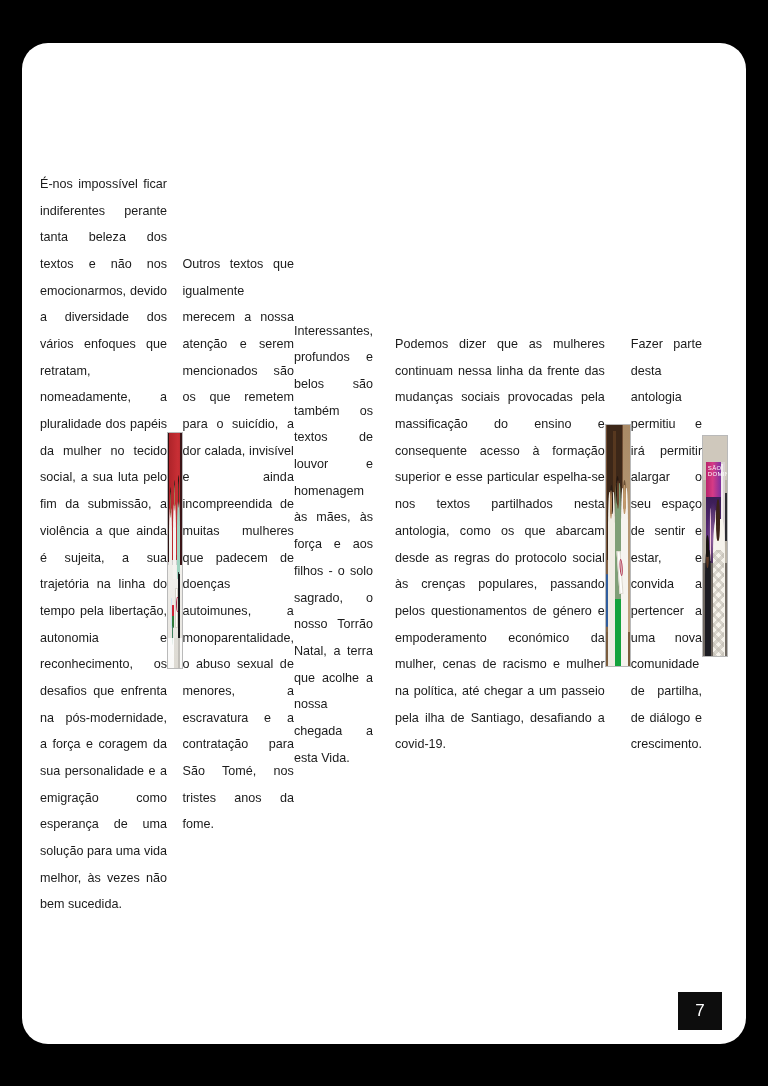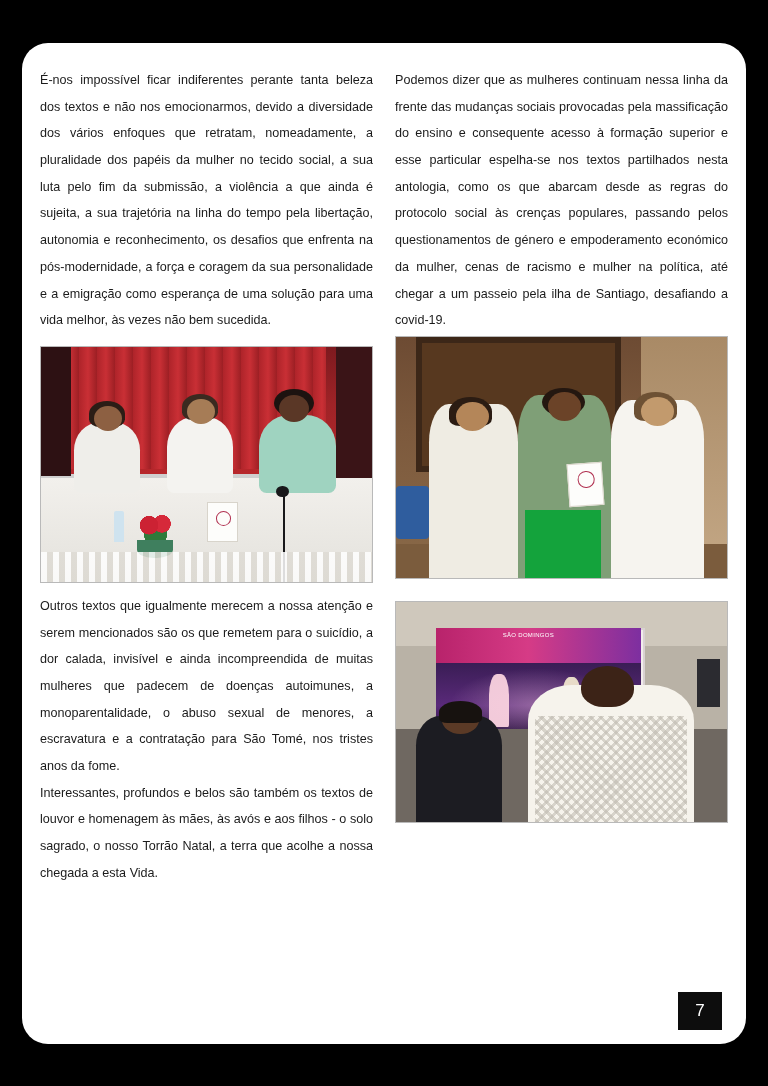--- a/index.html
+++ b/index.html
@@ -33,21 +33,21 @@
     width: 688px;
     height: 955px;
     display: flex;
     flex-direction: row;
     gap: 22px;
   }
 
   .column {
     width: 333px;
     display: flex;
-    flex-direction: column;
+    flex-direction: row;
     align-items: center;
   }
 
   p.body-text {
     margin: 0 0 0 0;
     font-size: 12.6px;
     line-height: 2.12;
     color: #1b1b1b;
     text-align: justify;
     text-justify: inter-word;
@@ -297,21 +297,21 @@
         <div class="ph1-vase"></div>
         <div class="ph1-book"></div>
         <div class="ph1-mic-head"></div>
         <div class="ph1-mic"></div>
         <div class="ph1-lace"></div>
       </div>
 
       <div class="spacer-s"></div>
 
       <p class="body-text">Outros textos que igualmente merecem a nossa atenção e serem mencionados são os que remetem para o suicídio, a dor calada, invisível e ainda incompreendida de muitas mulheres que padecem de doenças autoimunes, a monoparentalidade, o abuso sexual de menores, a escravatura e a contratação para São Tomé, nos tristes anos da fome.</p>
-      <p class="body-text">Interessantes, profundos e belos são também os textos de louvor e homenagem às mães, às avós e aos filhos - o solo sagrado, o nosso Torrão Natal, a terra que acolhe a nossa chegada a esta Vida.</p>
+      <p class="body-text">Interessantes, profundos e belos são também os textos de louvor e homenagem às mães, às força e aos filhos - o solo sagrado, o nosso Torrão Natal, a terra que acolhe a nossa chegada a esta Vida.</p>
     </div>
 
     <div class="column">
 
       <p class="body-text">Podemos dizer que as mulheres continuam nessa linha da frente das mudanças sociais provocadas pela massificação do ensino e consequente acesso à formação superior e esse particular espelha-se nos textos partilhados nesta antologia, como os que abarcam desde as regras do protocolo social às crenças populares, passando pelos questionamentos de género e empoderamento económico da mulher, cenas de racismo e mulher na política, até chegar a um passeio pela ilha de Santiago, desafiando a covid-19.</p>
 
       <div class="photo photo2">
         <div class="ph2-bg"></div>
         <div class="ph2-doorframe"></div>
         <div class="ph2-wallr"></div>
@@ -325,20 +325,21 @@
         <div class="ph2-h ph2-h1"></div>
         <div class="ph2-h ph2-hr2"></div>
         <div class="ph2-h ph2-h2"></div>
         <div class="ph2-h ph2-hr3"></div>
         <div class="ph2-h ph2-h3"></div>
         <div class="ph2-book"></div>
       </div>
 
       <div class="spacer-s"></div>
 
+      <p class="body-text">Fazer parte desta antologia permitiu e irá permitir alargar o seu espaço de sentir e estar, e convida a pertencer a uma nova comunidade de partilha, de diálogo e crescimento.</p>
 
       <div class="spacer-s"></div>
 
       <div class="photo photo3">
         <div class="ph3-bg"></div>
         <div class="ph3-ceiling"></div>
         <div class="ph3-stage"></div>
         <div class="ph3-backdrop"></div>
         <div class="ph3-banner"></div>
         <div class="ph3-banner-text">SÃO DOMINGOS</div>

